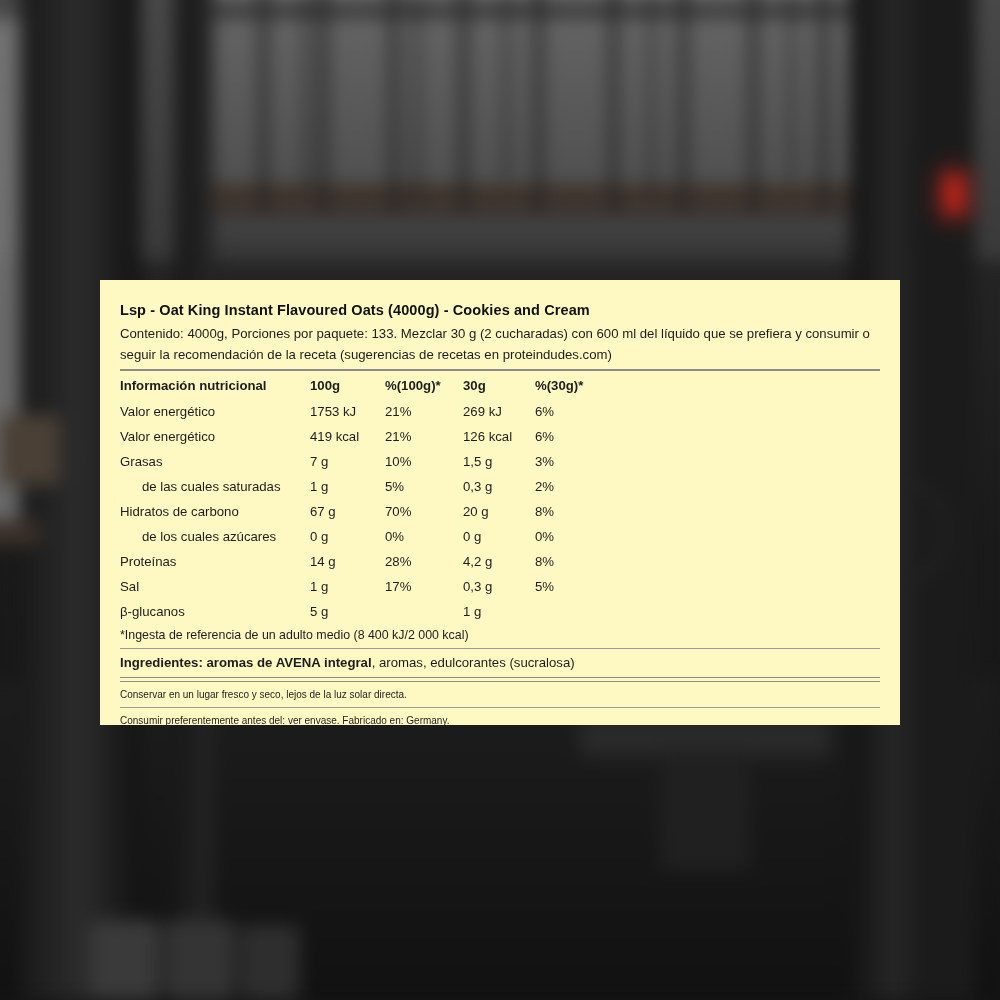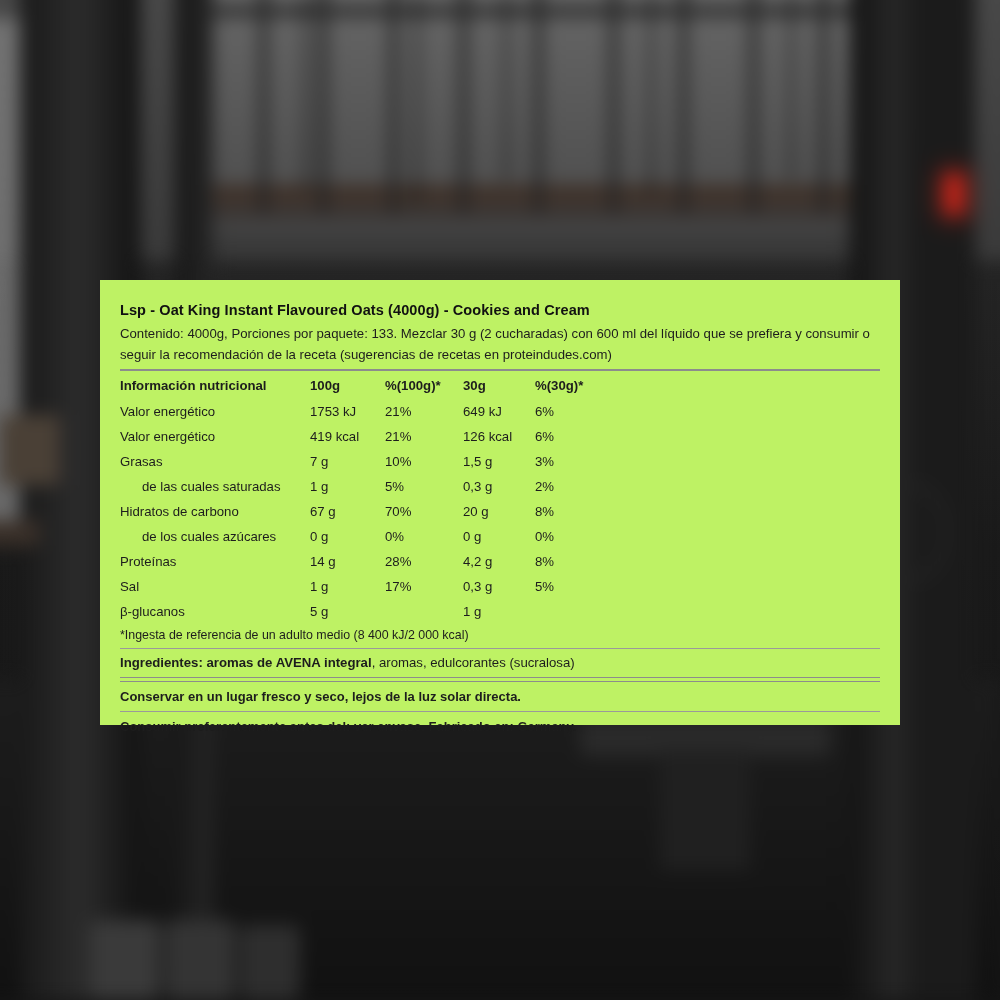--- a/index.html
+++ b/index.html
@@ -76,21 +76,21 @@
   .latch { left: 40px; top: 455px; width: 60px; height: 70px; background: #4a4036; border-radius: 4px; }
   .latch2 { left: 0px; top: 560px; width: 80px; height: 26px; background: #3a3029; border-radius: 4px; }
 
   
   .label-card {
     position: absolute;
     left: 100px;
     top: 280px;
     width: 800px;
     height: 445px;
-    background: #bef264;
+    background: #fef9c3;
     color: #1b1b1b;
     box-sizing: border-box;
     padding: 22px 20px 0 20px;
   }
 
   .prod-title {
     font-size: 14.5px;
     font-weight: bold;
     color: #111;
     margin: 0 0 6px 0;
@@ -137,24 +137,23 @@
     color: #1d1d1d;
     padding: 4px 0 6px 0;
   }
   .ingredients {
     font-size: 13.2px;
     color: #1d1d1d;
     padding: 6px 0 7px 0;
   }
   .ingredients b { font-weight: bold; }
   .storage, .bestbefore {
-    font-size: 13px;
+    font-size: 10px;
     color: #1d1d1d;
     padding: 7px 0 7px 0;
-    font-weight: bold;
   }
 </style>
 </head>
 <body>
 
 <div class="scene">
 
   <div class="bg">
     <div class="bg-blur">
       <div class="b-rect wall-top"></div>
@@ -211,21 +210,21 @@
           <th class="col-ap">%(100g)*</th>
           <th class="col-b">30g</th>
           <th class="col-bp">%(30g)*</th>
         </tr>
       </thead>
       <tbody>
         <tr>
           <td>Valor energético</td>
           <td>1753 kJ</td>
           <td>21%</td>
-          <td>649 kJ</td>
+          <td>269 kJ</td>
           <td>6%</td>
         </tr>
         <tr>
           <td>Valor energético</td>
           <td>419 kcal</td>
           <td>21%</td>
           <td>126 kcal</td>
           <td>6%</td>
         </tr>
         <tr>

